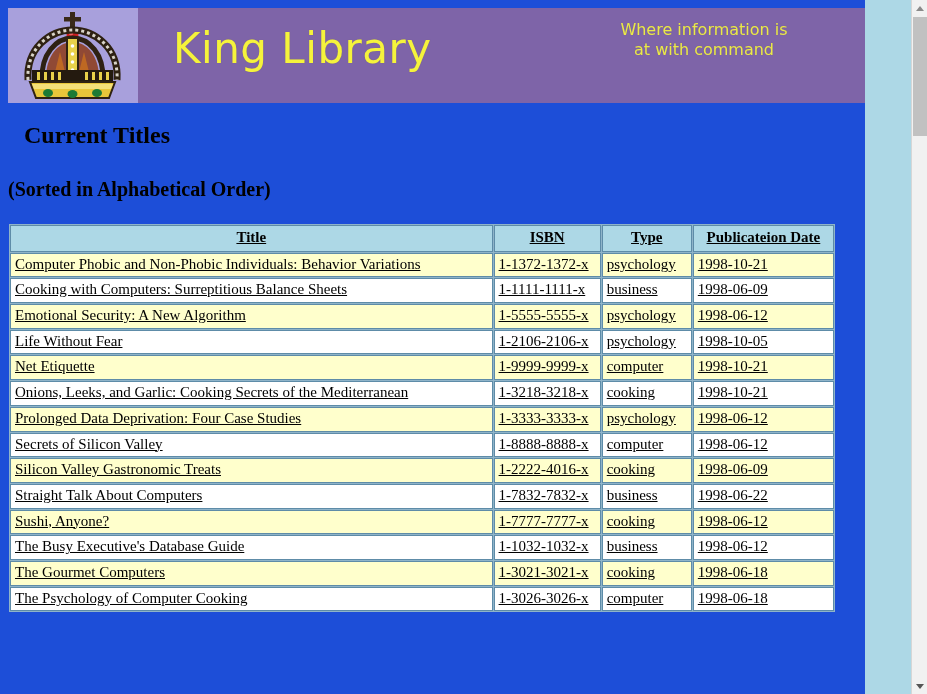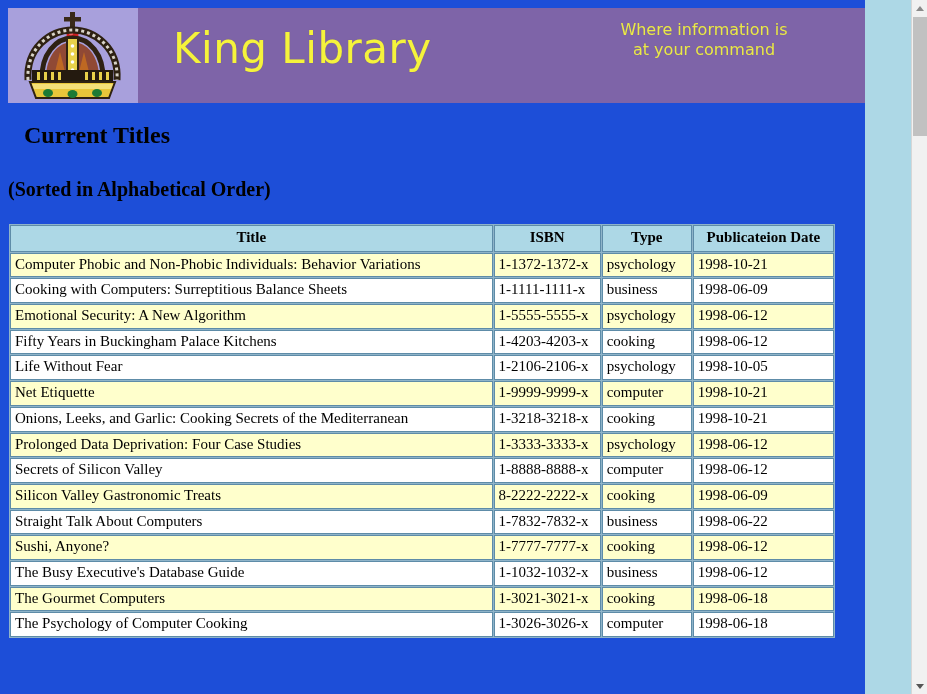--- a/index.html
+++ b/index.html
@@ -102,20 +102,21 @@
   
   #titles-table {
     position: absolute;
     left: 9px;
     top: 224px;
     width: 826px;
     border-collapse: separate;
     border-spacing: 1px;
     background: #8FB4C9;
     font-size: 15px;
+    text-decoration: underline;
   }
   #titles-table th,
   #titles-table td {
     border: 1px solid #5E8CA8;
     padding: 2px 4px 3px 4px;
     font-family: "Liberation Serif", "DejaVu Serif", serif;
     font-size: 15px;
     line-height: 1.18;
     color: #000000;
     white-space: nowrap;
@@ -232,21 +233,21 @@
         <ellipse cx="40" cy="85" rx="5" ry="4" fill="#1D7A35"></ellipse>
         <ellipse cx="64.5" cy="86" rx="5" ry="4" fill="#1D7A35"></ellipse>
         <ellipse cx="89" cy="85" rx="5" ry="4" fill="#1D7A35"></ellipse>
       </svg>
     </div>
 
     <div id="brand-wrap">
       <div id="brand-title">King Library</div>
       <div id="tagline">
         <div>Where information is</div>
-        <div>at your command</div>
+        <div>at with command</div>
       </div>
     </div>
   </div>
 
   <h1 id="page-title">Current Titles</h1>
 
   <div id="subtitle">(Sorted in Alphabetical Order)</div>
 
   <table id="titles-table">
     <colgroup>
@@ -276,26 +277,20 @@
           <td>business</td>
           <td>1998-06-09</td>
         </tr>
         <tr class="row-cream">
           <td>Emotional Security: A New Algorithm</td>
           <td>1-5555-5555-x</td>
           <td>psychology</td>
           <td>1998-06-12</td>
         </tr>
         <tr class="row-white">
-          <td>Fifty Years in Buckingham Palace Kitchens</td>
-          <td>1-4203-4203-x</td>
-          <td>cooking</td>
-          <td>1998-06-12</td>
-        </tr>
-        <tr class="row-white">
           <td>Life Without Fear</td>
           <td>1-2106-2106-x</td>
           <td>psychology</td>
           <td>1998-10-05</td>
         </tr>
         <tr class="row-cream">
           <td>Net Etiquette</td>
           <td>1-9999-9999-x</td>
           <td>computer</td>
           <td>1998-10-21</td>
@@ -313,21 +308,21 @@
           <td>1998-06-12</td>
         </tr>
         <tr class="row-white">
           <td>Secrets of Silicon Valley</td>
           <td>1-8888-8888-x</td>
           <td>computer</td>
           <td>1998-06-12</td>
         </tr>
         <tr class="row-cream">
           <td>Silicon Valley Gastronomic Treats</td>
-          <td>8-2222-2222-x</td>
+          <td>1-2222-4016-x</td>
           <td>cooking</td>
           <td>1998-06-09</td>
         </tr>
         <tr class="row-white">
           <td>Straight Talk About Computers</td>
           <td>1-7832-7832-x</td>
           <td>business</td>
           <td>1998-06-22</td>
         </tr>
         <tr class="row-cream">

